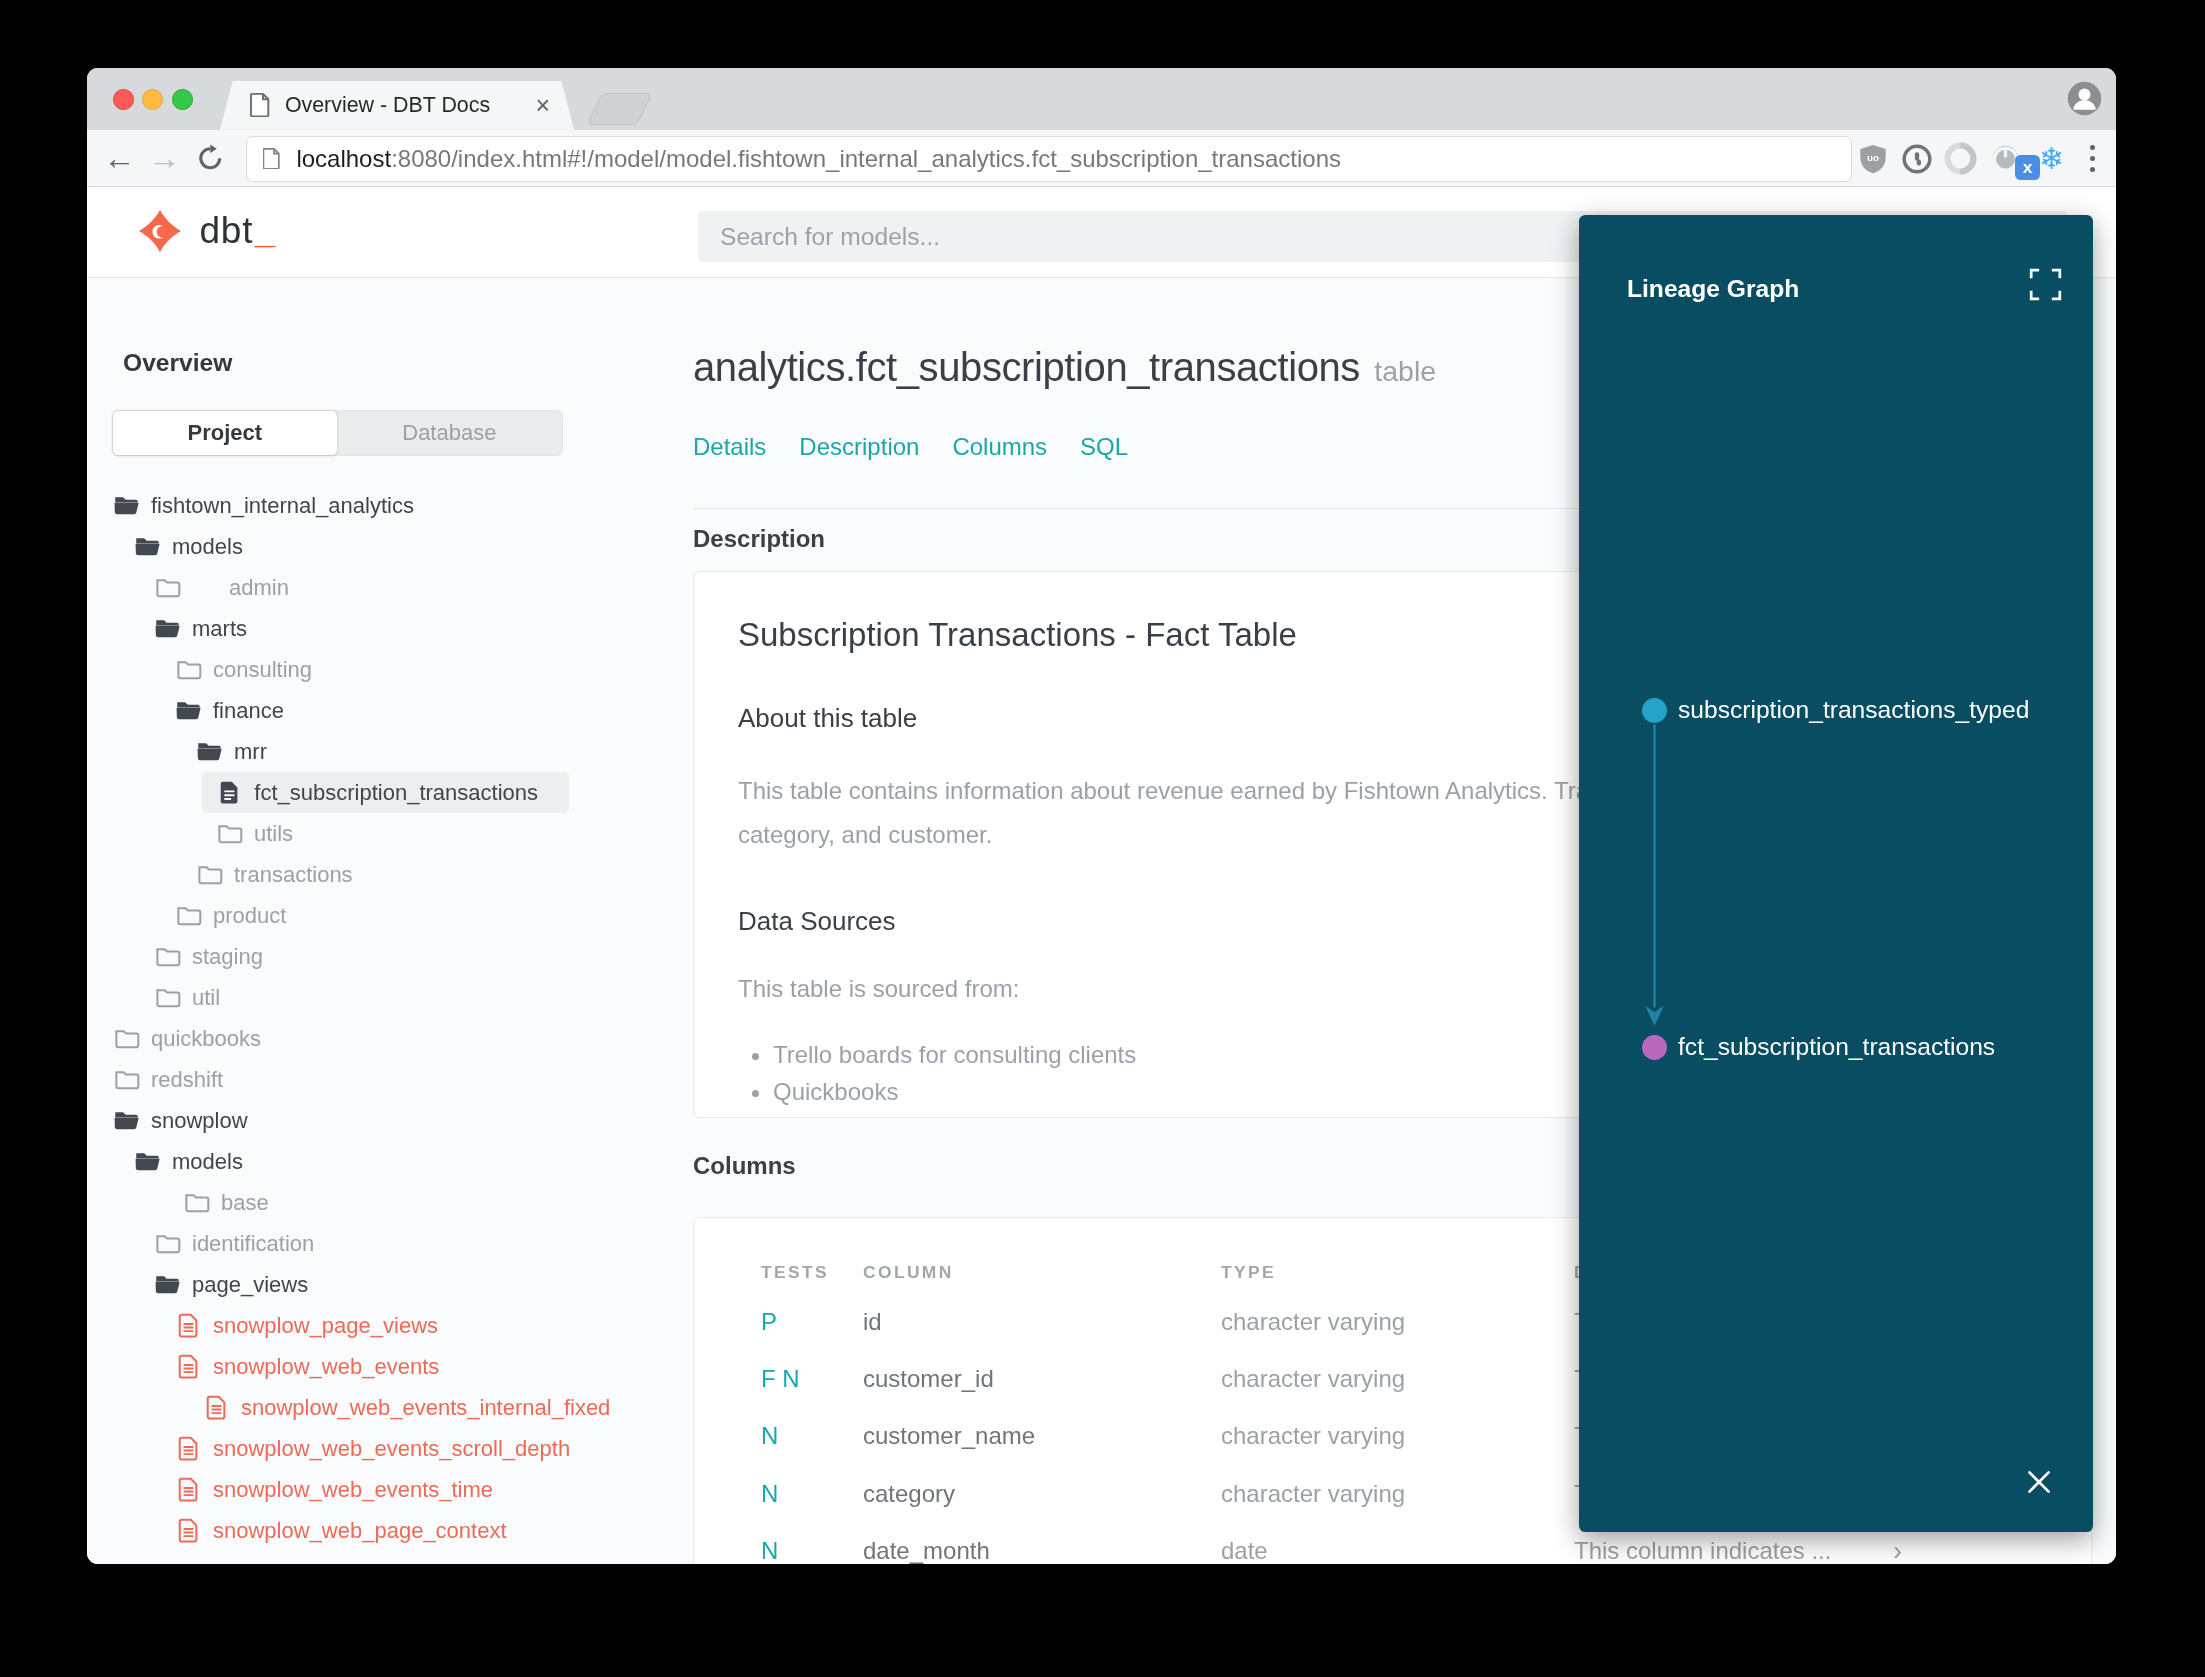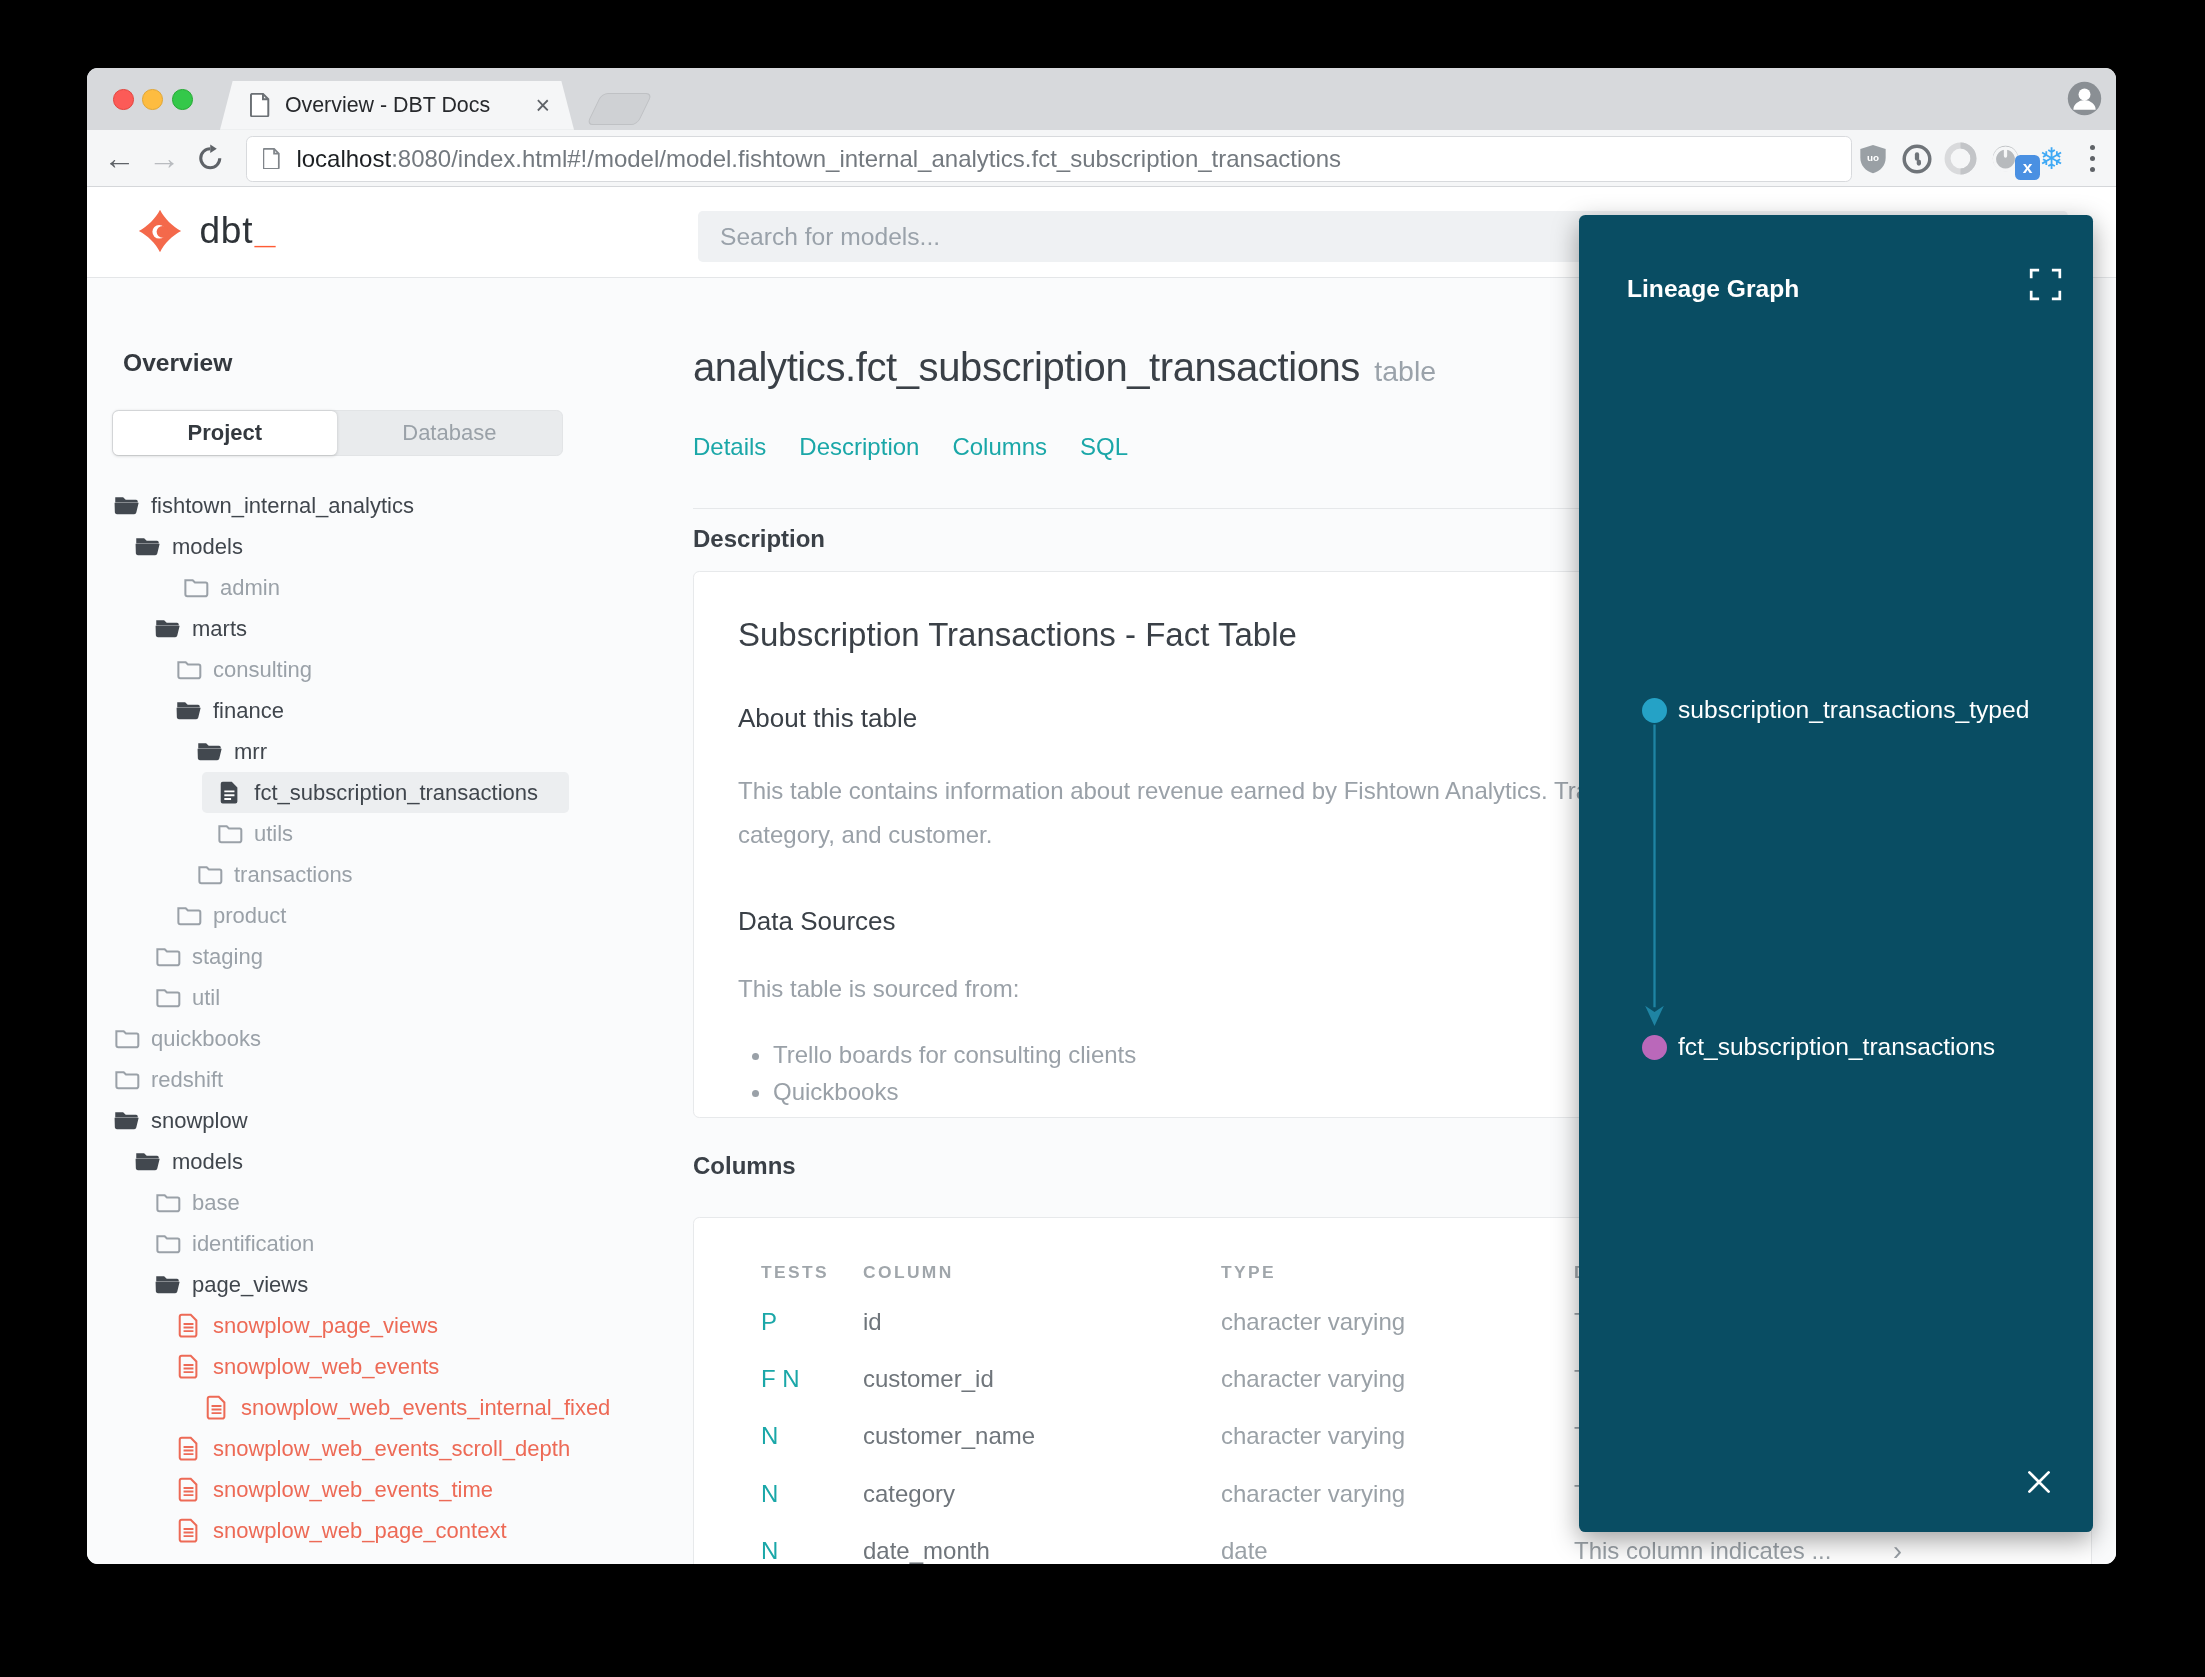--- a/index.html
+++ b/index.html
@@ -215,21 +215,21 @@
               </svg>
               <span class="lbl">fishtown_internal_analytics</span>
             </div>
             <div class="tree-item t-dark" style="padding-left: 47px;">
               <svg class="ticon" viewBox="0 0 24 24">
                 <path d="M2 4.6 h7 l2.3 2.3 h9.2 a1.5 1.5 0 0 1 1.5 1.5 v1 H2 Z" fill="#42484f"></path>
                 <path d="M1.4 9.6 h21.4 l-2.1 8.7 a1.9 1.9 0 0 1 -1.85 1.5 H3.5 a1.9 1.9 0 0 1 -1.85 -1.5 Z" fill="#42484f"></path>
               </svg>
               <span class="lbl">models</span>
             </div>
-            <div class="tree-item t-gray" style="padding-left: 95px;">
+            <div class="tree-item t-gray" style="padding-left: 67px; gap: 37px;">
               <svg class="ticon" viewBox="0 0 24 24">
                 <path d="M3 5.5 h6.5 l2 2 H21 a1.5 1.5 0 0 1 1.5 1.5 V18 a1.8 1.8 0 0 1 -1.8 1.8 H4.8 A1.8 1.8 0 0 1 3 18 Z" fill="none" stroke="#9aa1a8" stroke-width="1.8"></path>
               </svg>
               <span class="lbl">admin</span>
             </div>
             <div class="tree-item t-dark" style="padding-left: 67px;">
               <svg class="ticon" viewBox="0 0 24 24">
                 <path d="M2 4.6 h7 l2.3 2.3 h9.2 a1.5 1.5 0 0 1 1.5 1.5 v1 H2 Z" fill="#42484f"></path>
                 <path d="M1.4 9.6 h21.4 l-2.1 8.7 a1.9 1.9 0 0 1 -1.85 1.5 H3.5 a1.9 1.9 0 0 1 -1.85 -1.5 Z" fill="#42484f"></path>
               </svg>
@@ -311,21 +311,21 @@
               </svg>
               <span class="lbl">snowplow</span>
             </div>
             <div class="tree-item t-dark" style="padding-left: 47px;">
               <svg class="ticon" viewBox="0 0 24 24">
                 <path d="M2 4.6 h7 l2.3 2.3 h9.2 a1.5 1.5 0 0 1 1.5 1.5 v1 H2 Z" fill="#42484f"></path>
                 <path d="M1.4 9.6 h21.4 l-2.1 8.7 a1.9 1.9 0 0 1 -1.85 1.5 H3.5 a1.9 1.9 0 0 1 -1.85 -1.5 Z" fill="#42484f"></path>
               </svg>
               <span class="lbl">models</span>
             </div>
-            <div class="tree-item t-gray" style="padding-left: 67px;">
+            <div class="tree-item t-gray" style="padding-left: 96px;">
               <svg class="ticon" viewBox="0 0 24 24">
                 <path d="M3 5.5 h6.5 l2 2 H21 a1.5 1.5 0 0 1 1.5 1.5 V18 a1.8 1.8 0 0 1 -1.8 1.8 H4.8 A1.8 1.8 0 0 1 3 18 Z" fill="none" stroke="#9aa1a8" stroke-width="1.8"></path>
               </svg>
               <span class="lbl">base</span>
             </div>
             <div class="tree-item t-gray" style="padding-left: 67px;">
               <svg class="ticon" viewBox="0 0 24 24">
                 <path d="M3 5.5 h6.5 l2 2 H21 a1.5 1.5 0 0 1 1.5 1.5 V18 a1.8 1.8 0 0 1 -1.8 1.8 H4.8 A1.8 1.8 0 0 1 3 18 Z" fill="none" stroke="#9aa1a8" stroke-width="1.8"></path>
               </svg>
               <span class="lbl">identification</span>

